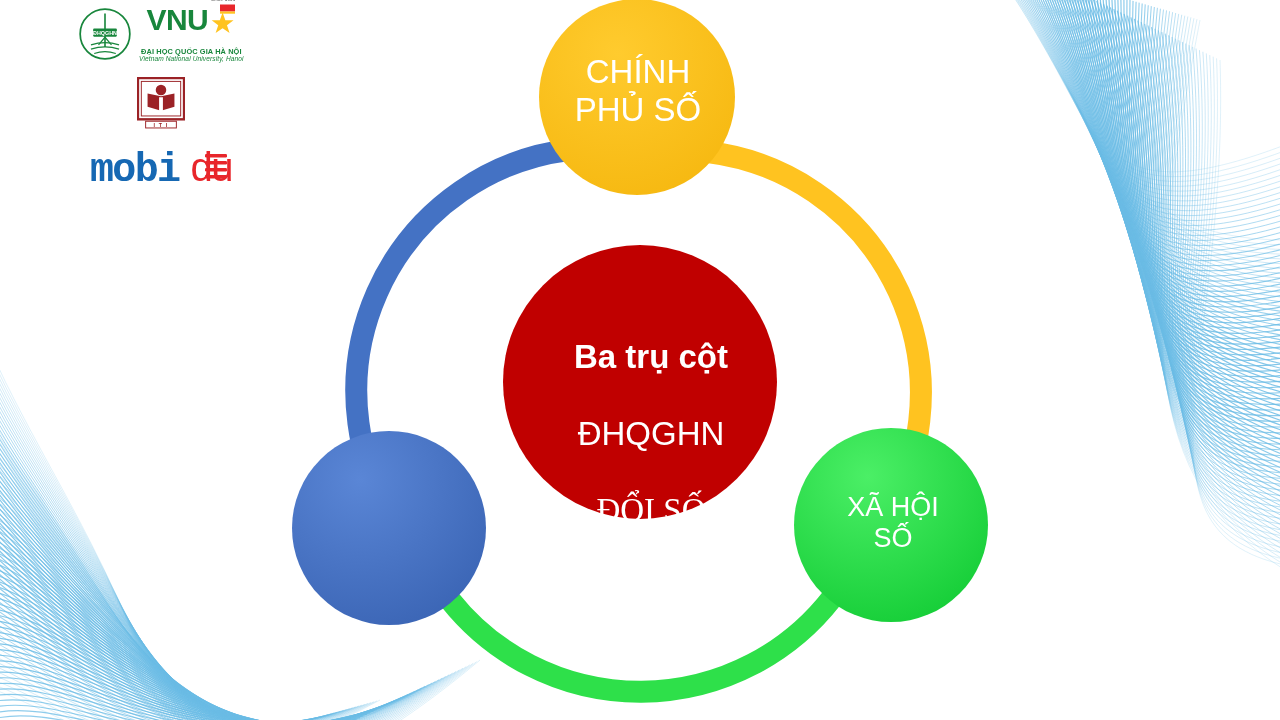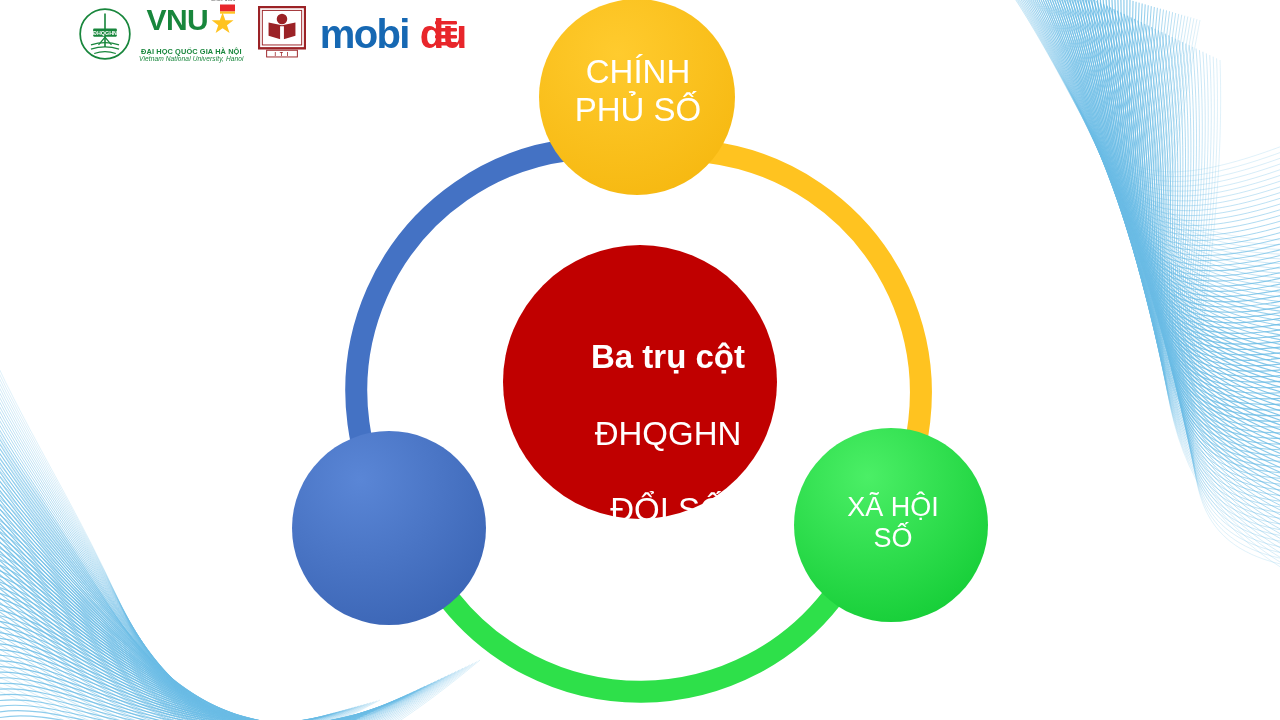--- a/index.html
+++ b/index.html
@@ -29,20 +29,21 @@
 
   
   .logo-bar {
     position: absolute;
     left: 78px;
     top: 4px;
     display: flex;
     align-items: center;
     gap: 14px;
     z-index: 6;
+    flex-direction: column;
   }
 
   
   .vnu-logo { display: flex; align-items: center; gap: 7px; }
   .vnu-seal { width: 54px; height: 54px; flex: none; }
   .vnu-words { display: flex; flex-direction: column; align-items: center; line-height: 1; }
   .vnu-top-row { display: flex; align-items: flex-end; gap: 2px; }
   .vnu-main {
     font-size: 30px; font-weight: bold; color: #18863c;
     letter-spacing: -0.5px; line-height: 0.92;
@@ -63,50 +64,50 @@
   }
 
   
   .iti-logo { width: 48px; height: 52px; flex: none; }
 
   
   .mobiedu { display: flex; align-items: baseline; position: relative; }
   .mobi-text {
     font-size: 40px; font-weight: bold; color: #1668b3;
     letter-spacing: -1.6px; line-height: 1;
-    font-family: Liberation Sans, sans-serif;
+    font-family: Liberation Mono, monospace;
   }
   .edu-text {
-    font-size: 40px; font-weight: bold; color: #e8262b;
+    font-size: 40px; font-weight: normal; color: #e8262b;
     letter-spacing: -1.6px; line-height: 1; margin-left: 11px;
     font-family: "Liberation Sans", sans-serif;
   }
   .edu-bars { position: absolute; left: 115px; top: 6px; }
 
   
   .diagram { position: absolute; inset: 0; z-index: 4; }
   .diagram svg { display:block; width:1280px; height:720px; }
 
   .node-label {
     position: absolute;
     color: #ffffff;
     text-align: center;
     z-index: 5;
     pointer-events: none;
     line-height: 1.16;
     white-space: pre-line;
   }
 
   #center-label {
-    left: 532px; top: 300px; width: 272px;
+    left: 515px; top: 300px; width: 272px;
     font-size: 33px;
   }
   #center-label .l1 { font-weight: bold; display:block; }
   #center-label .l2 { display:block; }
-  #center-label .l3 { display:block; }
+  #center-label .l3 { display:block;font-family:Liberation Serif, serif; }
 
   #top-label   { left: 540px; top: 53px;  width: 196px; font-size: 33px; }
   #left-label  { left: 293px; top: 486px; width: 196px; font-size: 27px; }
   #right-label { left: 795px; top: 492px; width: 196px; font-size: 27px; }
 </style>
 </head>
 <body>
 
 <div id="slide">
 

